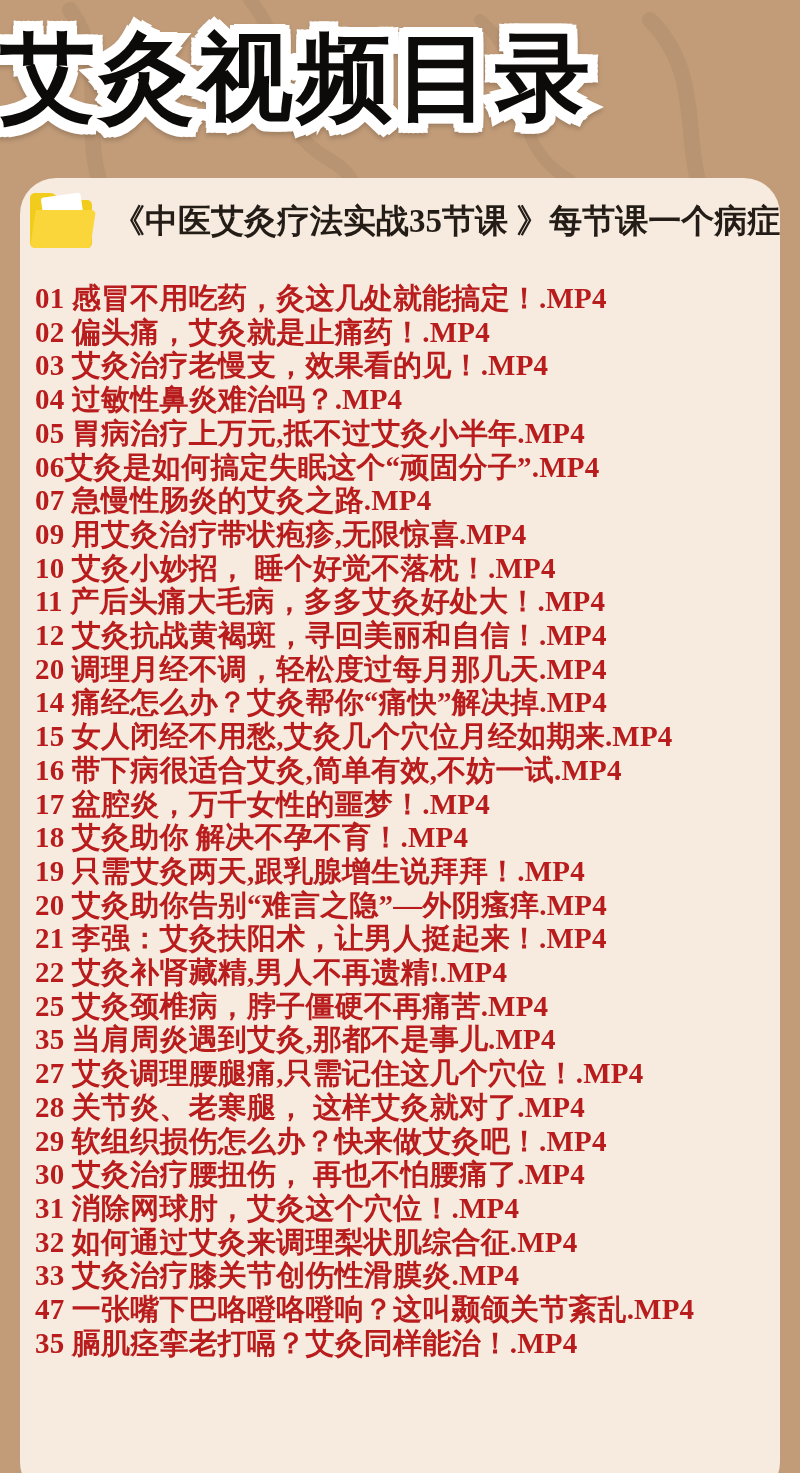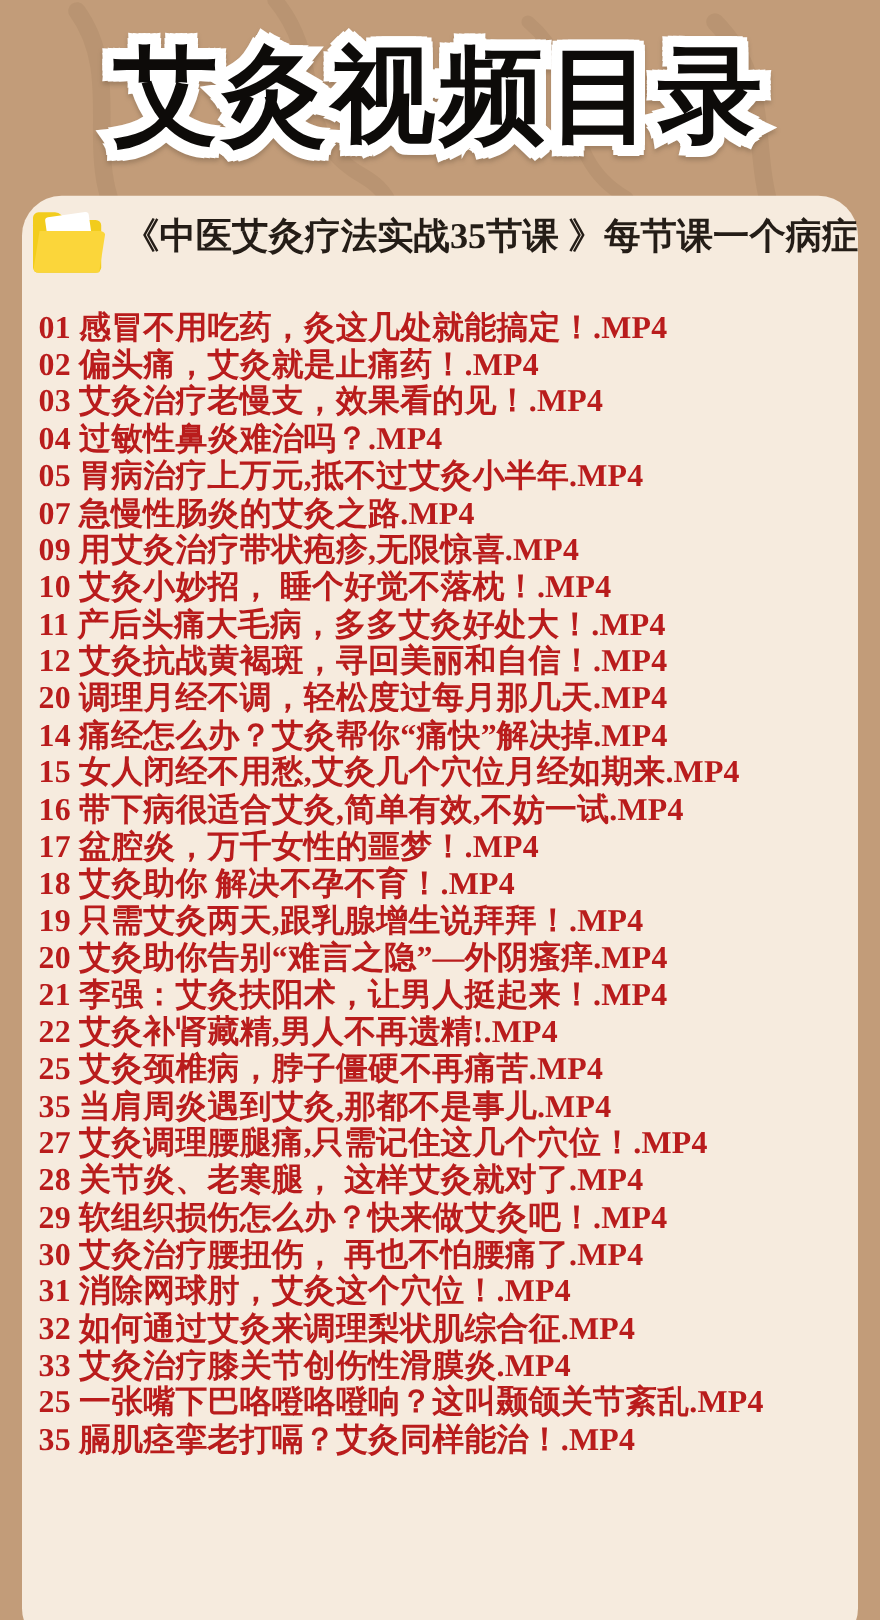--- a/index.html
+++ b/index.html
@@ -19,22 +19,21 @@
     position: absolute;
     top: 0; left: 0;
     width: 800px; height: 560px;
     opacity: 0.55;
     pointer-events: none;
   }
   
   .title-wrap {
     position: relative;
     z-index: 2;
-    text-align: center;
-    padding-top: 36px;
+    padding-top: 26px;
     filter: drop-shadow(0 3px 2px rgba(96,76,58,0.35));
   }
   .page-title {
     position: relative;
     z-index: 0;
     display: inline-block;
     font-family: "DejaVu Sans", "Liberation Sans", sans-serif;
     font-weight: 900;
     font-size: 95px;
     line-height: 1.08;
@@ -61,21 +60,21 @@
     left: 20px;
     top: 178px;
     width: 760px;
     height: 1320px;
     background: #f6ebde;
     border-radius: 36px;
     z-index: 1;
   }
   .card-header {
     display: flex;
-    align-items: flex-start;
+    align-items: center;
     gap: 16px;
     margin: 14px 0 0 10px;
   }
   .header-text {
     font-weight: bold;
     font-size: 33px;
     color: #241d17;
     letter-spacing: 0px;
     white-space: nowrap;
   }
@@ -163,20 +162,21 @@
     </div>
     <div class="header-text">《中医艾灸疗法实战35节课 》每节课一个病症</div>
   </div>
 
   <ul class="video-list">
     <li>01 感冒不用吃药，灸这几处就能搞定！.MP4</li>
     <li>02 偏头痛，艾灸就是止痛药！.MP4</li>
     <li>03 艾灸治疗老慢支，效果看的见！.MP4</li>
     <li>04 过敏性鼻炎难治吗？.MP4</li>
     <li>05 胃病治疗上万元,抵不过艾灸小半年.MP4</li>
+    <li>06艾灸是如何搞定失眠这个“顽固分子”.MP4</li>
     <li>07 急慢性肠炎的艾灸之路.MP4</li>
     <li>09 用艾灸治疗带状疱疹,无限惊喜.MP4</li>
     <li>10 艾灸小妙招， 睡个好觉不落枕！.MP4</li>
     <li>11 产后头痛大毛病，多多艾灸好处大！.MP4</li>
     <li>12 艾灸抗战黄褐斑，寻回美丽和自信！.MP4</li>
     <li>20 调理月经不调，轻松度过每月那几天.MP4</li>
     <li>14 痛经怎么办？艾灸帮你“痛快”解决掉.MP4</li>
     <li>15 女人闭经不用愁,艾灸几个穴位月经如期来.MP4</li>
     <li>16 带下病很适合艾灸,简单有效,不妨一试.MP4</li>
     <li>17 盆腔炎，万千女性的噩梦！.MP4</li>
@@ -187,16 +187,16 @@
     <li>22 艾灸补肾藏精,男人不再遗精!.MP4</li>
     <li>25 艾灸颈椎病，脖子僵硬不再痛苦.MP4</li>
     <li>35 当肩周炎遇到艾灸,那都不是事儿.MP4</li>
     <li>27 艾灸调理腰腿痛,只需记住这几个穴位！.MP4</li>
     <li>28 关节炎、老寒腿， 这样艾灸就对了.MP4</li>
     <li>29 软组织损伤怎么办？快来做艾灸吧！.MP4</li>
     <li>30 艾灸治疗腰扭伤， 再也不怕腰痛了.MP4</li>
     <li>31 消除网球肘，艾灸这个穴位！.MP4</li>
     <li>32 如何通过艾灸来调理梨状肌综合征.MP4</li>
     <li>33 艾灸治疗膝关节创伤性滑膜炎.MP4</li>
-    <li>25 一张嘴下巴咯噔咯噔响？这叫颞颌关节紊乱.MP4</li>
+    <li>47 一张嘴下巴咯噔咯噔响？这叫颞颌关节紊乱.MP4</li>
     <li>35 膈肌痉挛老打嗝？艾灸同样能治！.MP4</li>
   </ul>
 </div>
 
 </body></html>

